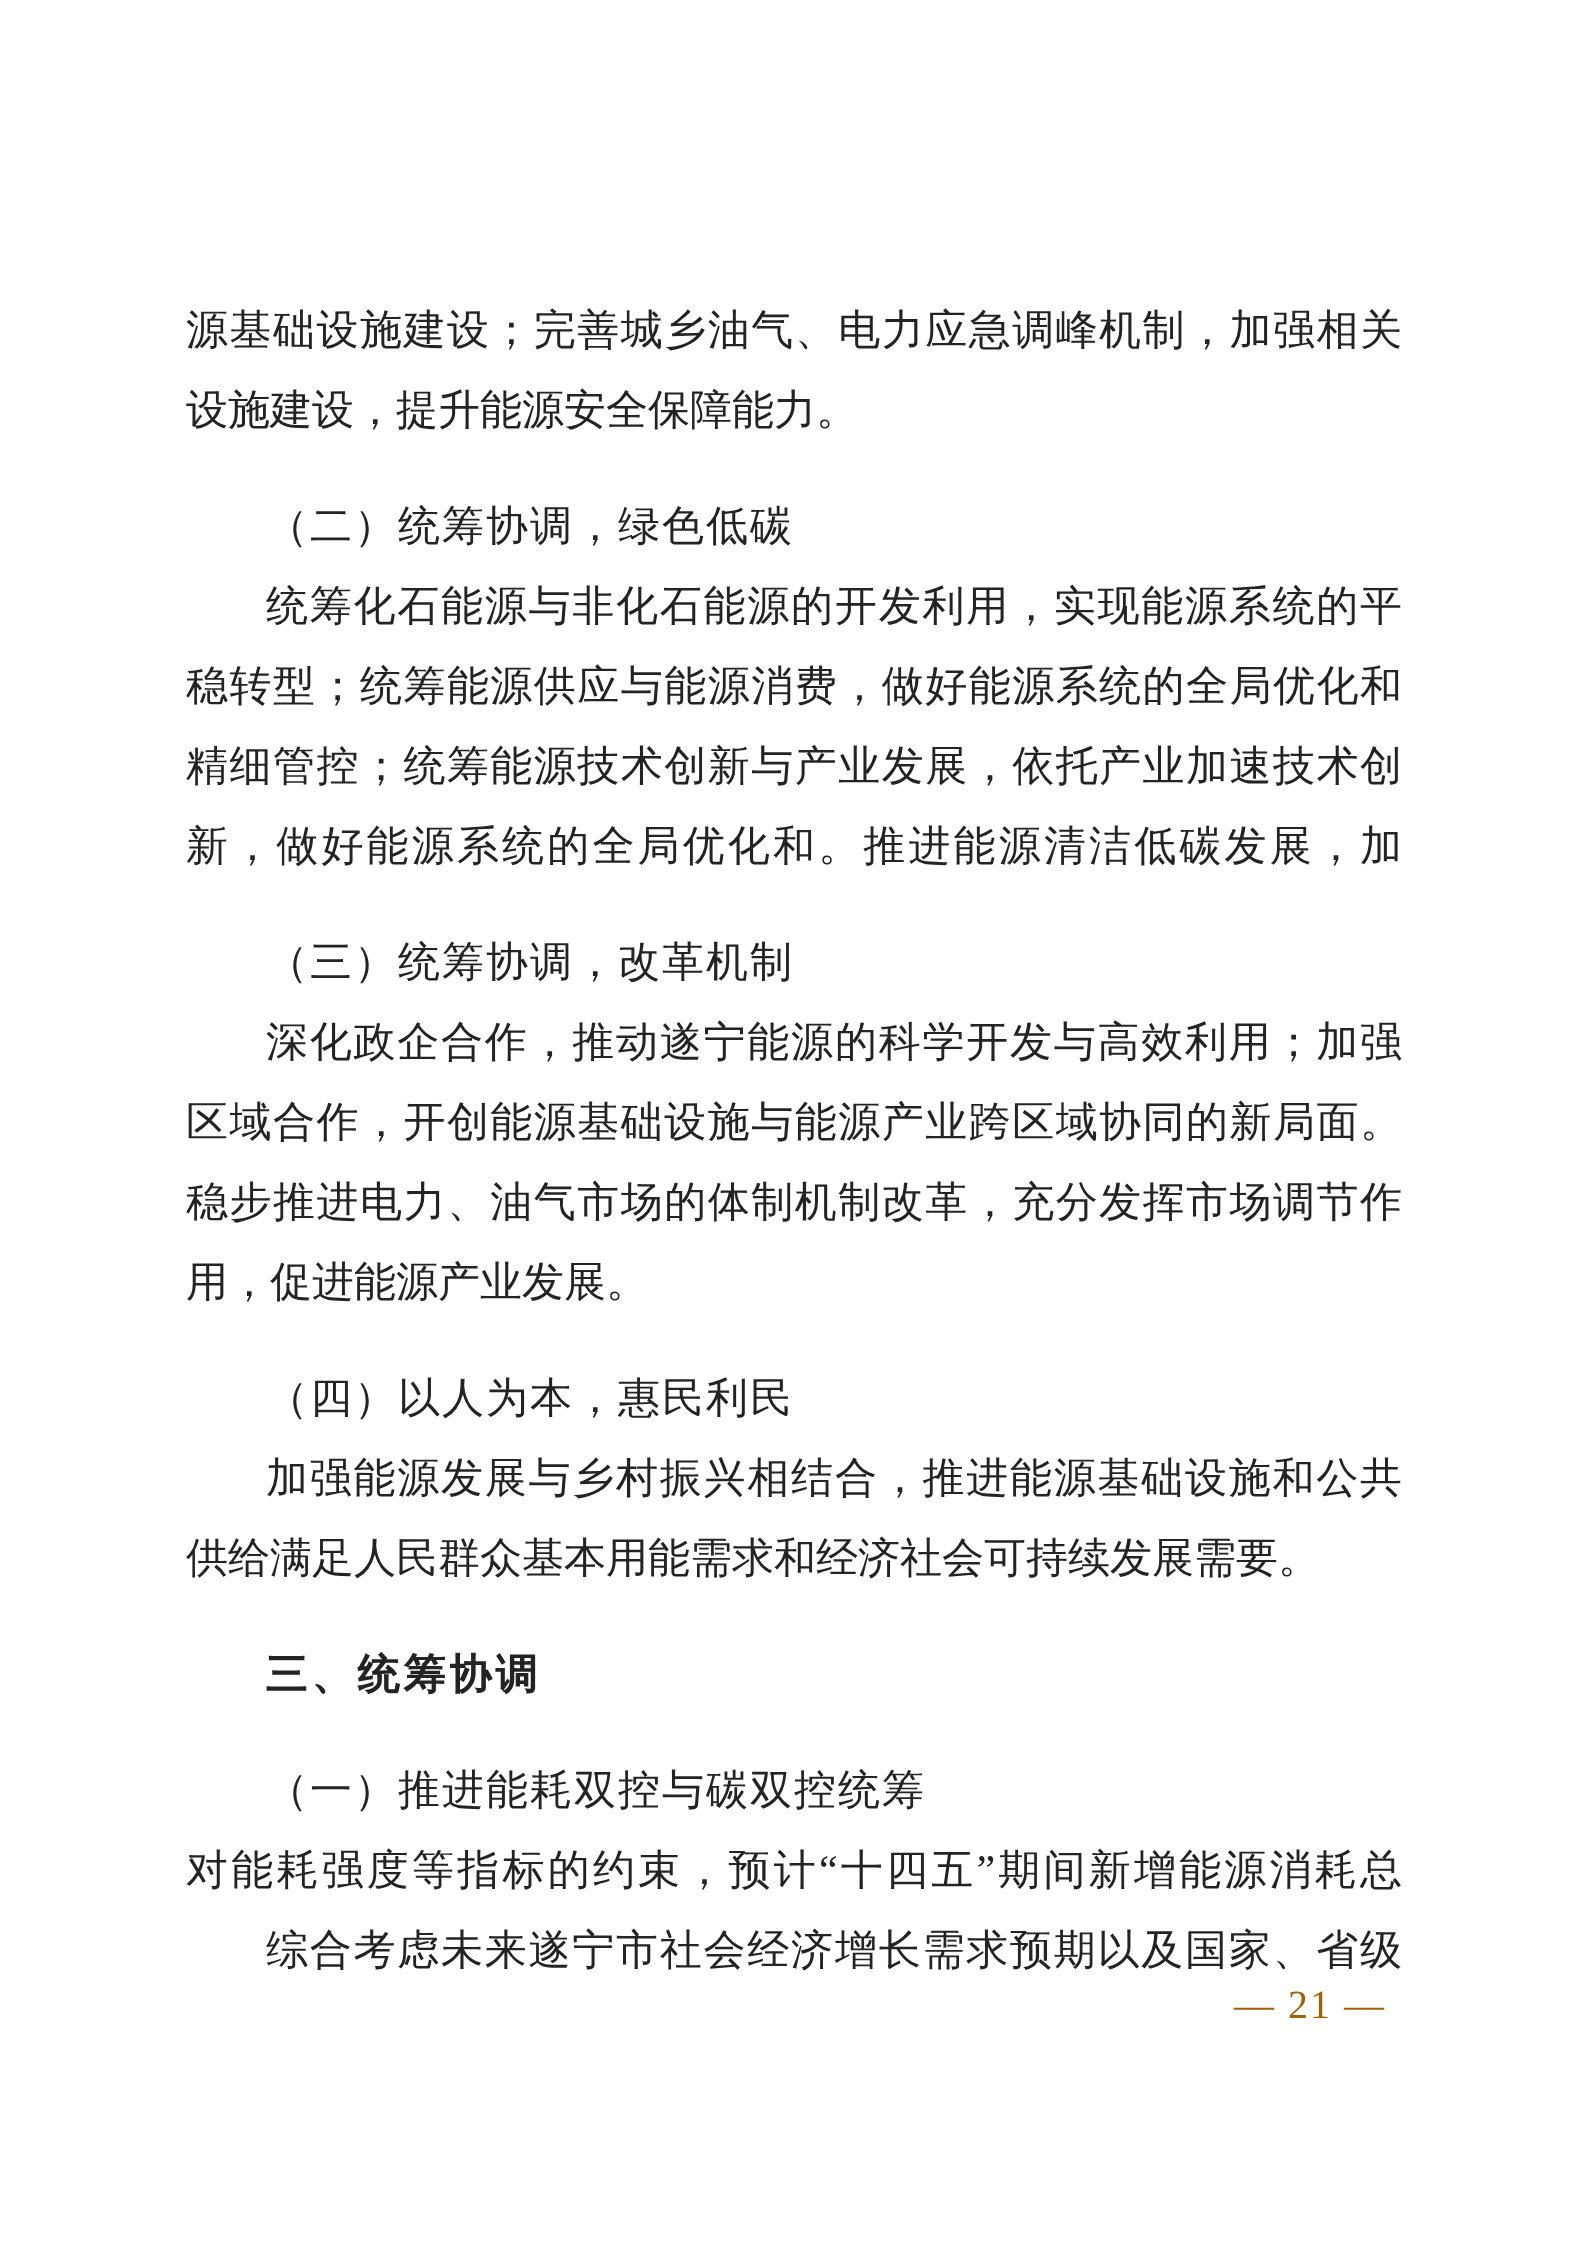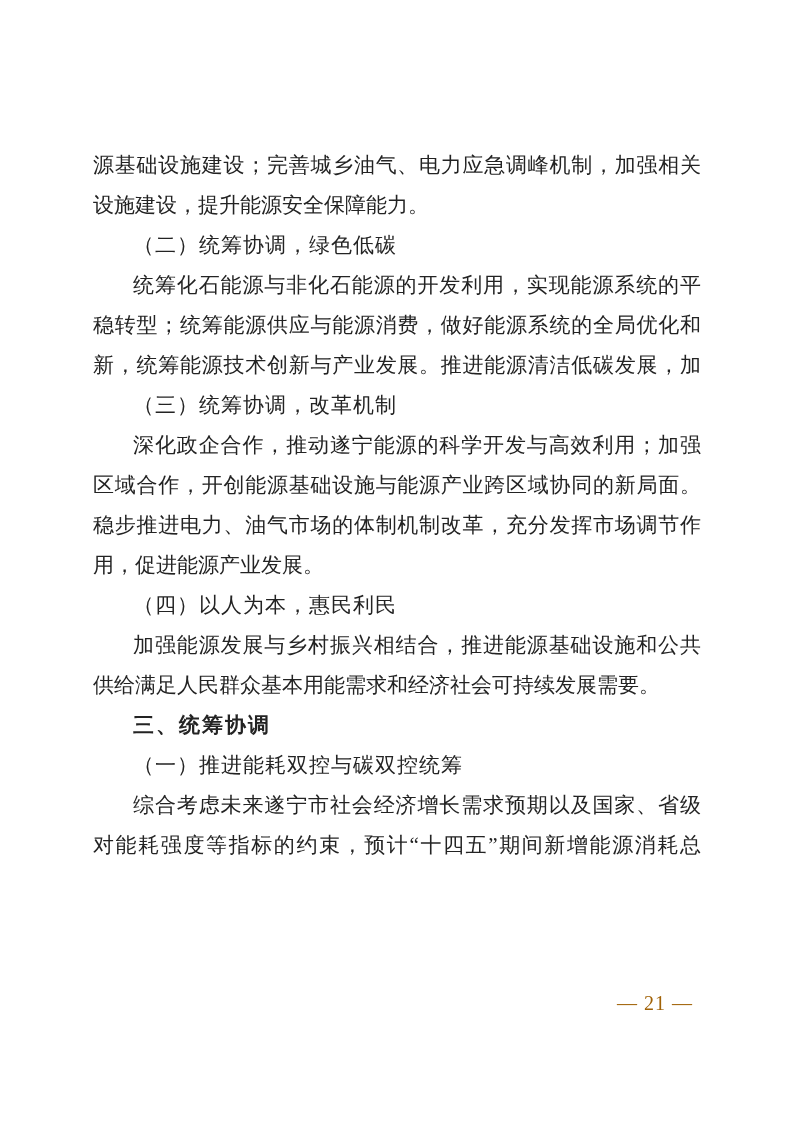--- a/index.html
+++ b/index.html
@@ -39,20 +39,21 @@
     text-align: justify;
     text-align-last: justify;
   }
   
   .ind {
     padding-left: 40px;
   }
   
   .h {
     letter-spacing: 1px;
+    margin-top: 18px;
   }
   
   .h1 {
     font-weight: bold;
     letter-spacing: 2px;
   }
   .pagenum {
     position: absolute;
     top: 991px;
     right: 100px;
@@ -65,28 +66,29 @@
 </head>
 <body>
 
 <div class="page">
   <div class="content">
     <div class="line j">源基础设施建设；完善城乡油气、电力应急调峰机制，加强相关</div>
     <div class="line">设施建设，提升能源安全保障能力。</div>
     <div class="line ind h">（二）统筹协调，绿色低碳</div>
     <div class="line ind j">统筹化石能源与非化石能源的开发利用，实现能源系统的平</div>
     <div class="line j">稳转型；统筹能源供应与能源消费，做好能源系统的全局优化和</div>
-    <div class="line j">新，统筹能源技术创新与产业发展。推进能源清洁低碳发展，加</div>
+    <div class="line j">精细管控；统筹能源技术创新与产业发展，依托产业加速技术创</div>
+    <div class="line j">新，做好能源系统的全局优化和。推进能源清洁低碳发展，加</div>
     <div class="line ind h">（三）统筹协调，改革机制</div>
     <div class="line ind j">深化政企合作，推动遂宁能源的科学开发与高效利用；加强</div>
     <div class="line j">区域合作，开创能源基础设施与能源产业跨区域协同的新局面。</div>
     <div class="line j">稳步推进电力、油气市场的体制机制改革，充分发挥市场调节作</div>
     <div class="line">用，促进能源产业发展。</div>
     <div class="line ind h">（四）以人为本，惠民利民</div>
     <div class="line ind j">加强能源发展与乡村振兴相结合，推进能源基础设施和公共</div>
     <div class="line">供给满足人民群众基本用能需求和经济社会可持续发展需要。</div>
     <div class="line ind h h1">三、统筹协调</div>
     <div class="line ind h">（一）推进能耗双控与碳双控统筹</div>
+    <div class="line j">对能耗强度等指标的约束，预计“十四五”期间新增能源消耗总</div>
     <div class="line ind j">综合考虑未来遂宁市社会经济增长需求预期以及国家、省级</div>
-    <div class="line j">对能耗强度等指标的约束，预计“十四五”期间新增能源消耗总</div>
   </div>
   <div class="pagenum">— 21 —</div>
 </div>
 
 </body></html>

